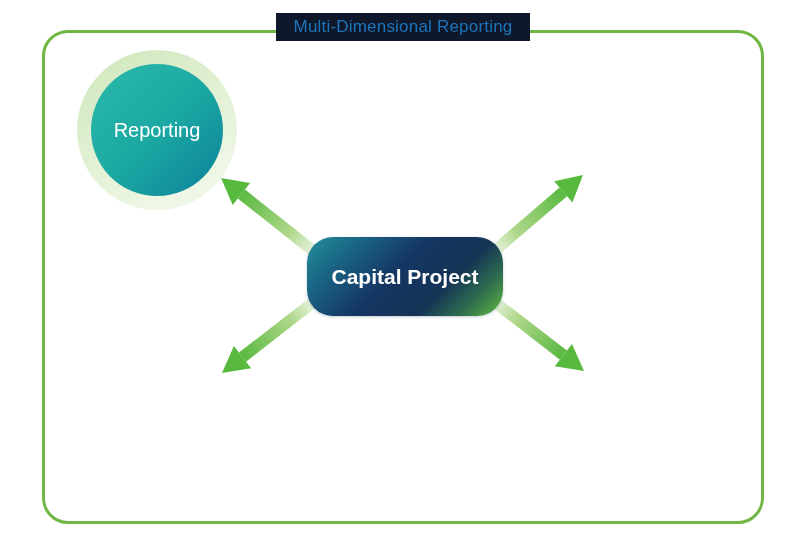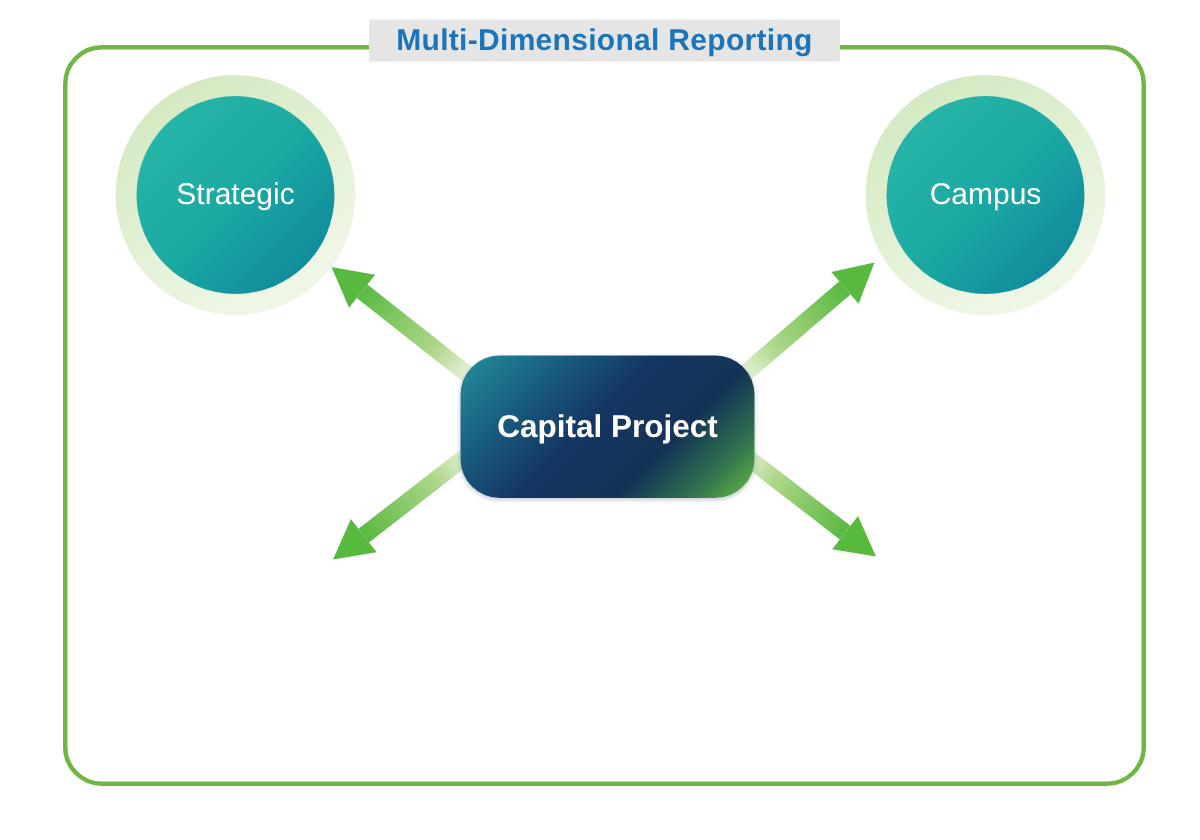--- a/index.html
+++ b/index.html
@@ -25,24 +25,24 @@
 
   
   .title-wrap {
     position:absolute;
     top:13px; left:42px; width:722px;
     text-align:center;
     z-index:5;
   }
   .title-wrap span {
     display:inline-block;
-    background:#e5e5e5;
+    background:#0f172a;
     padding:0 18px;
-    font-size:20px;
-    font-weight:bold;
+    font-size:17px;
+    font-weight:normal;
     letter-spacing:0.2px;
     color:#1c75bb;
     line-height:28px;
   }
 
   
   svg.arrows {
     position:absolute; left:0; top:0;
     width:800px; height:560px;
     z-index:2;
@@ -71,21 +71,21 @@
   }
   .pos-department { left:77px;  top:50px; }
   .pos-campus     { left:577px; top:50px; }
   .pos-funding    { left:77px;  top:346px; }
   .pos-strategic  { left:577px; top:346px; }
 
   
   .center-box {
     position:absolute;
     left:307px; top:237px;
-    width:196px; height:95px;
+    width:196px; height:79px;
     border-radius:26px;
     background:linear-gradient(135deg,
       #23909c 0%, #1a6182 22%, #143663 45%,
       #143355 68%, #2e6e4f 84%, #65bd3f 100%);
     display:flex; align-items:center; justify-content:center;
     color:#ffffff;
     font-size:21px;
     font-weight:bold;
     z-index:4;
     box-shadow:0 1px 3px rgba(19,47,84,0.25);
@@ -139,29 +139,24 @@
       <polygon points="222,373 233.9,346 251.1,368.2" fill="#57ba3e"></polygon>
     </g>
     <g>
       <line x1="492" y1="300" x2="563.4" y2="355.1" stroke="url(#g-str)" stroke-width="11.5"></line>
       <polygon points="584,371 554.8,366.2 572,344" fill="#57ba3e"></polygon>
     </g>
   </svg>
 
   <div class="ring pos-department">
     <div class="circle">
-      <span>Strategic</span>
+      <span>Reporting</span>
     </div>
   </div>
 
-  <div class="ring pos-campus">
-    <div class="circle">
-      <span>Campus</span>
-    </div>
-  </div>
 
 
 
   <div class="center-box">
     <span>Capital Project</span>
   </div>
 
 </div>
 
 </body></html>

